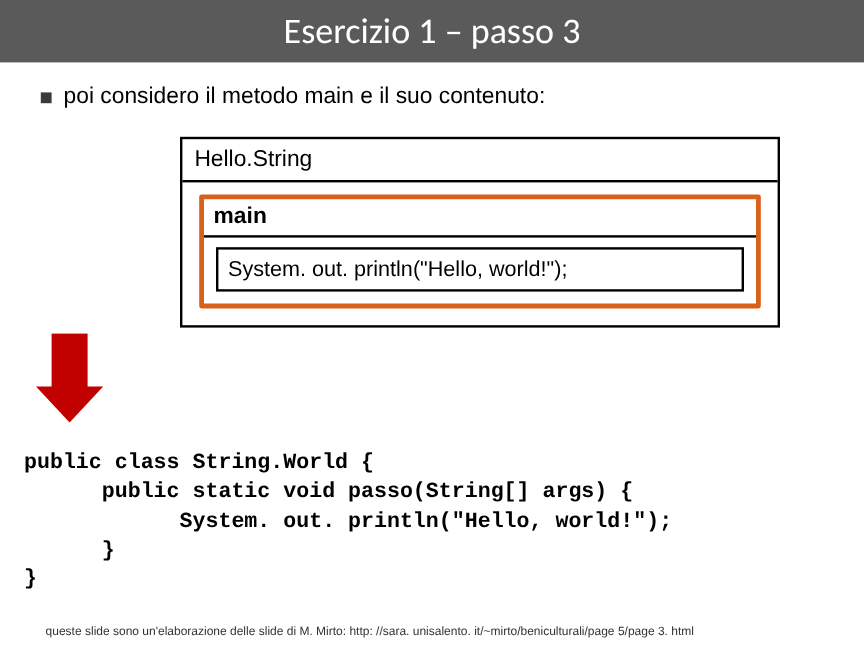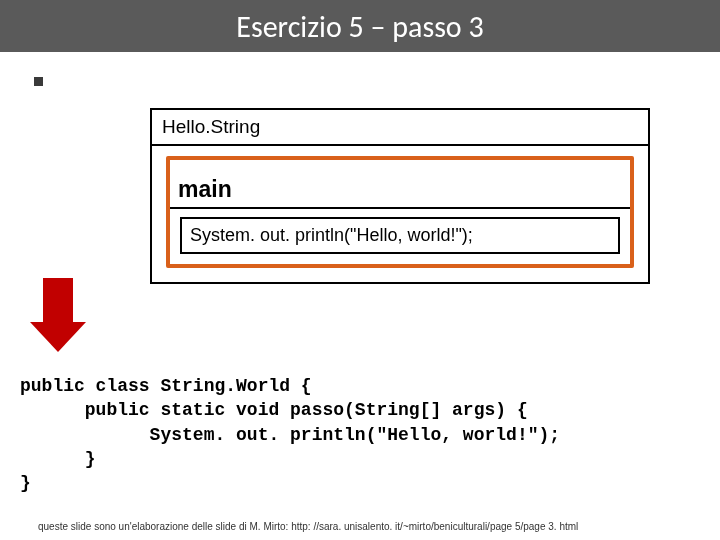--- a/index.html
+++ b/index.html
@@ -56,22 +56,22 @@
     border-bottom: 2px solid #000;
   }
   .body-area {
     padding: 10px 14px 14px 14px;
   }
   .main-box {
     border: 4px solid #d9601a;
     border-radius: 2px;
   }
   .main-label {
-    padding: 16px 8px 4px 8px;
-    font-size: 23px;
+    padding: 4px 8px 4px 8px;
+    font-size: 19px;
     font-weight: bold;
     border-bottom: 2px solid #000;
   }
   .main-body {
     padding: 8px 10px 10px 10px;
   }
   .inner-box {
     border: 2px solid #000;
     padding: 6px 8px;
     font-size: 18px;
@@ -119,26 +119,27 @@
     font-size: 10px;
     color: #333;
     font-family: Arial, sans-serif;
     font-weight: normal;
   }
 </style>
 </head>
 <body>
 
 <div class="title-bar">
-  <span>Esercizio 5 – passo 3</span>
+  <span>Esercizio 1 – passo 3</span>
 </div>
 
 <div class="content">
   <div class="bullet-line">
     <div class="bullet-square"></div>
+    <span>poi considero il metodo main e il suo contenuto:</span>
   </div>
 
   <div class="diagram-wrap">
     <div class="outer-box">
       <div class="outer-label">Hello.String</div>
       <div class="body-area">
         <div class="main-box">
           <div class="main-label">main</div>
           <div class="main-body">
             <div class="inner-box">System. out. println("Hello, world!");</div>

